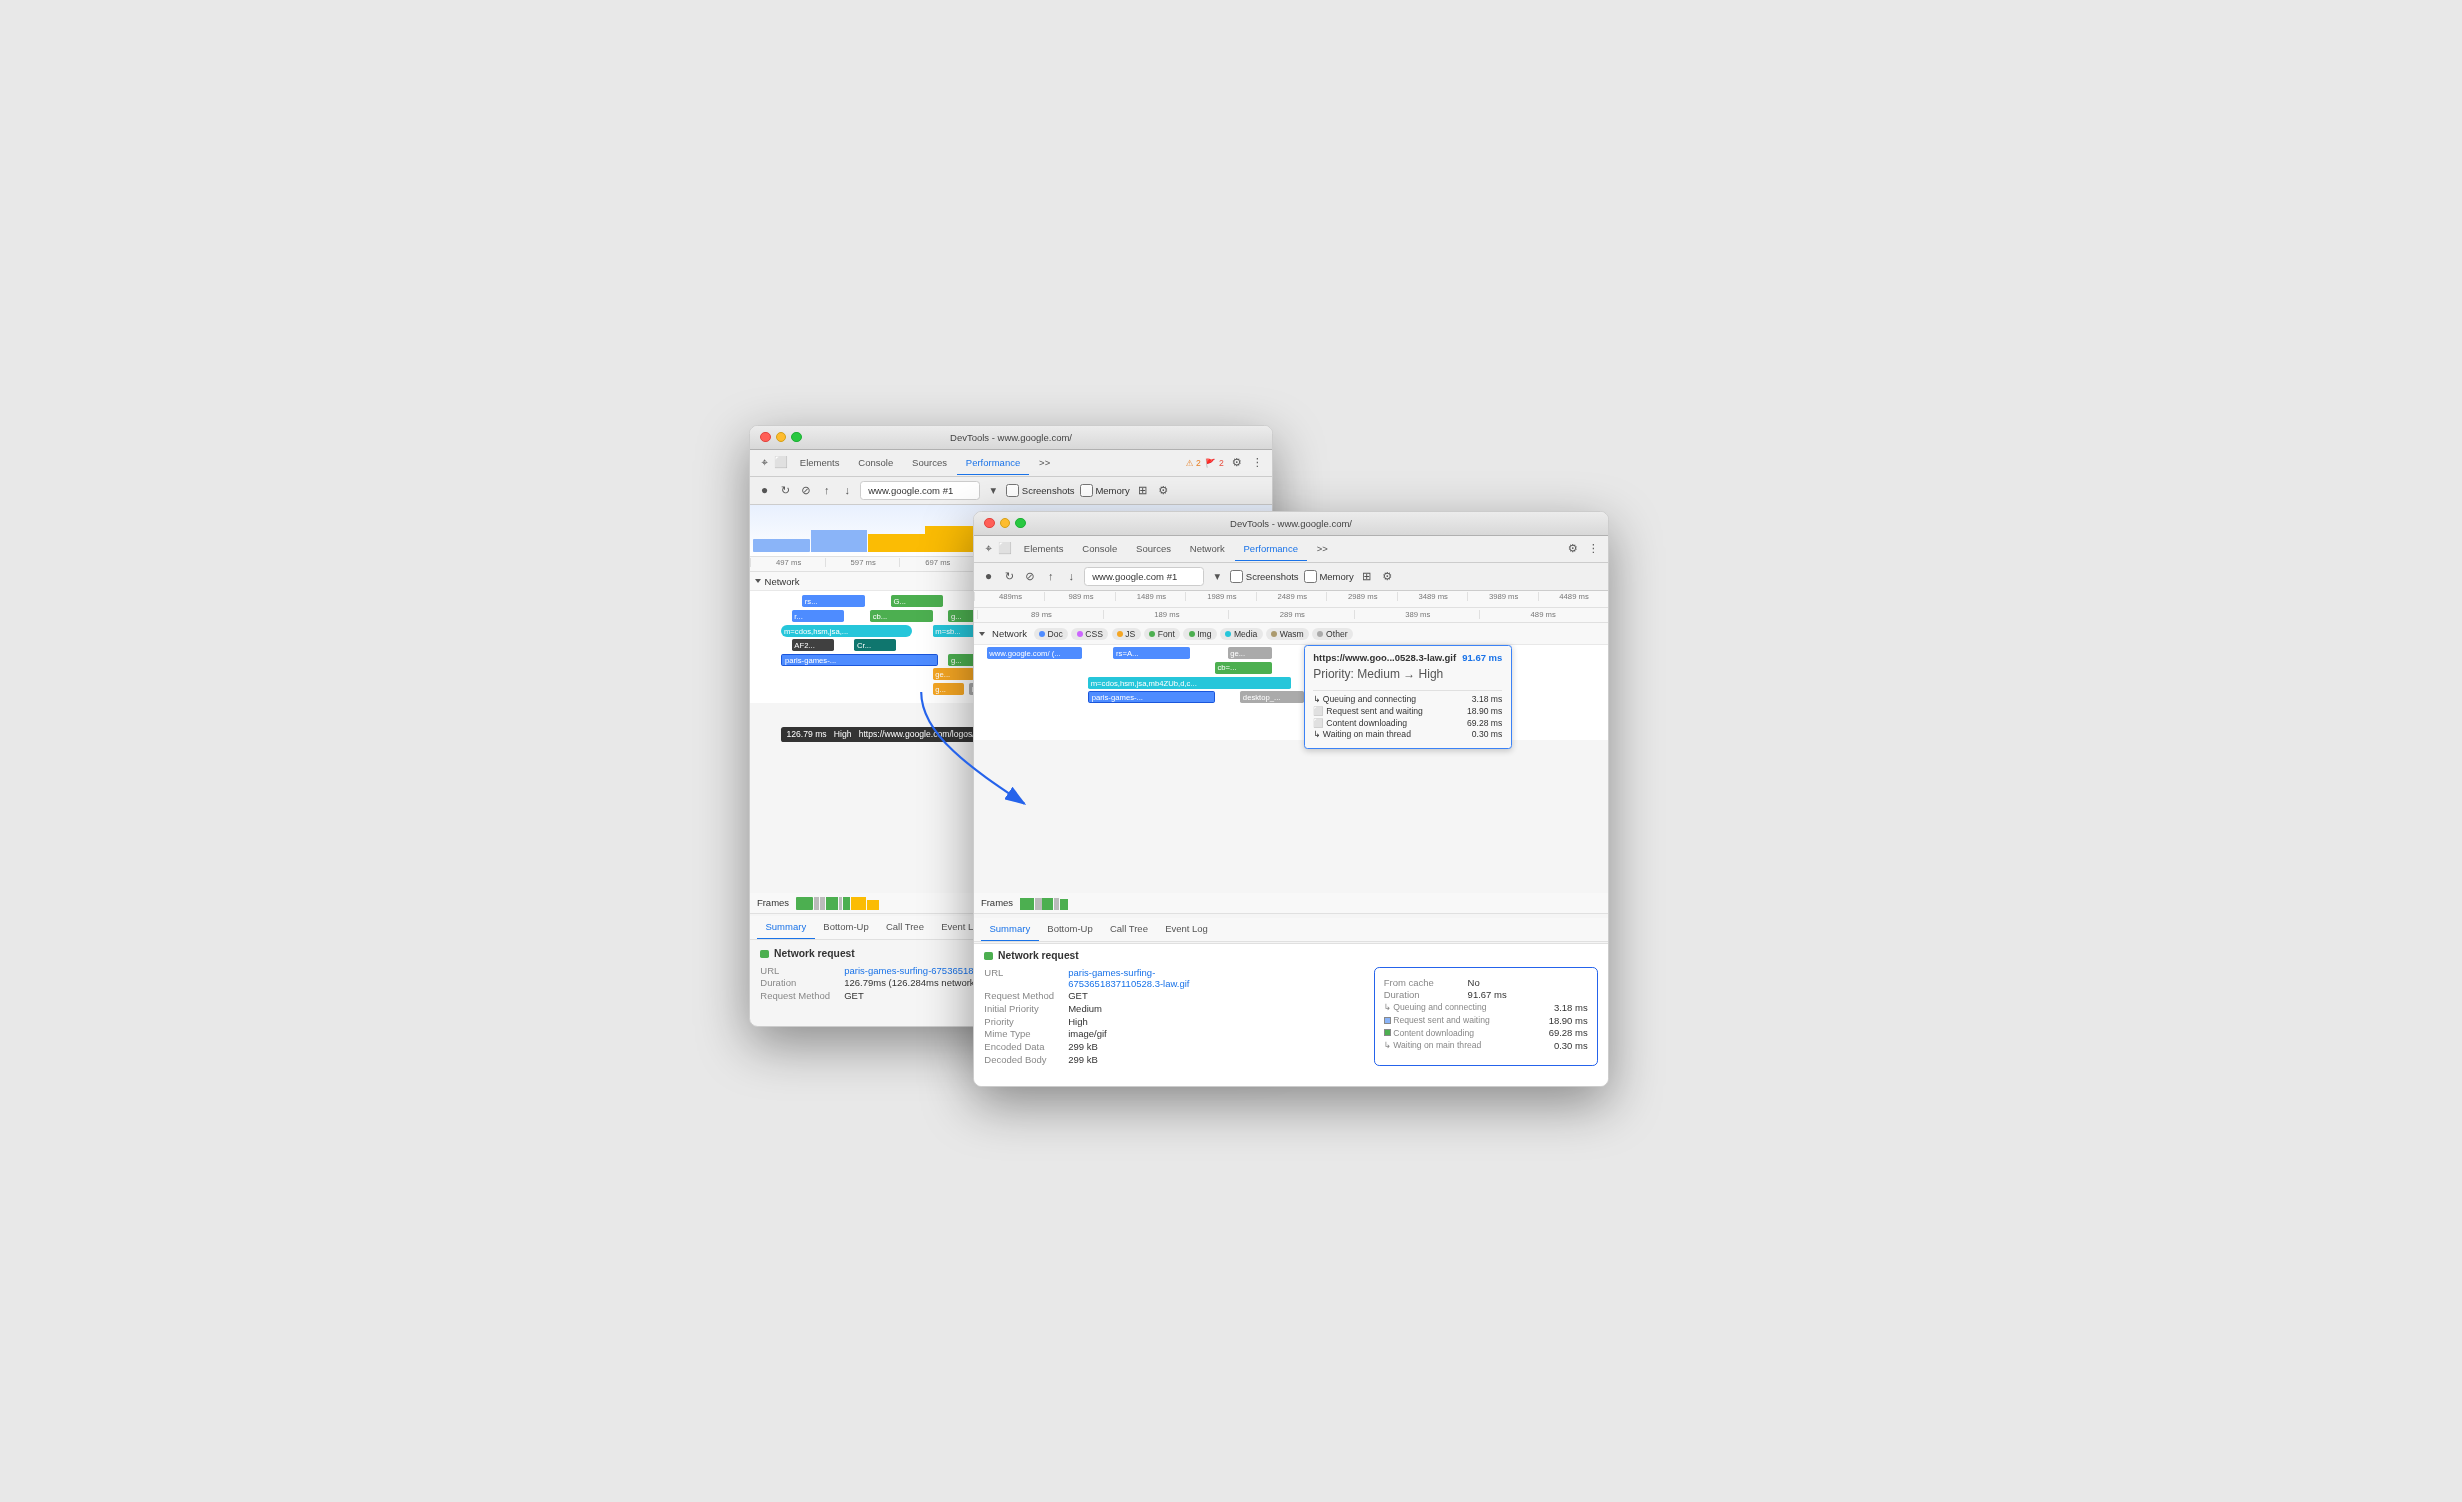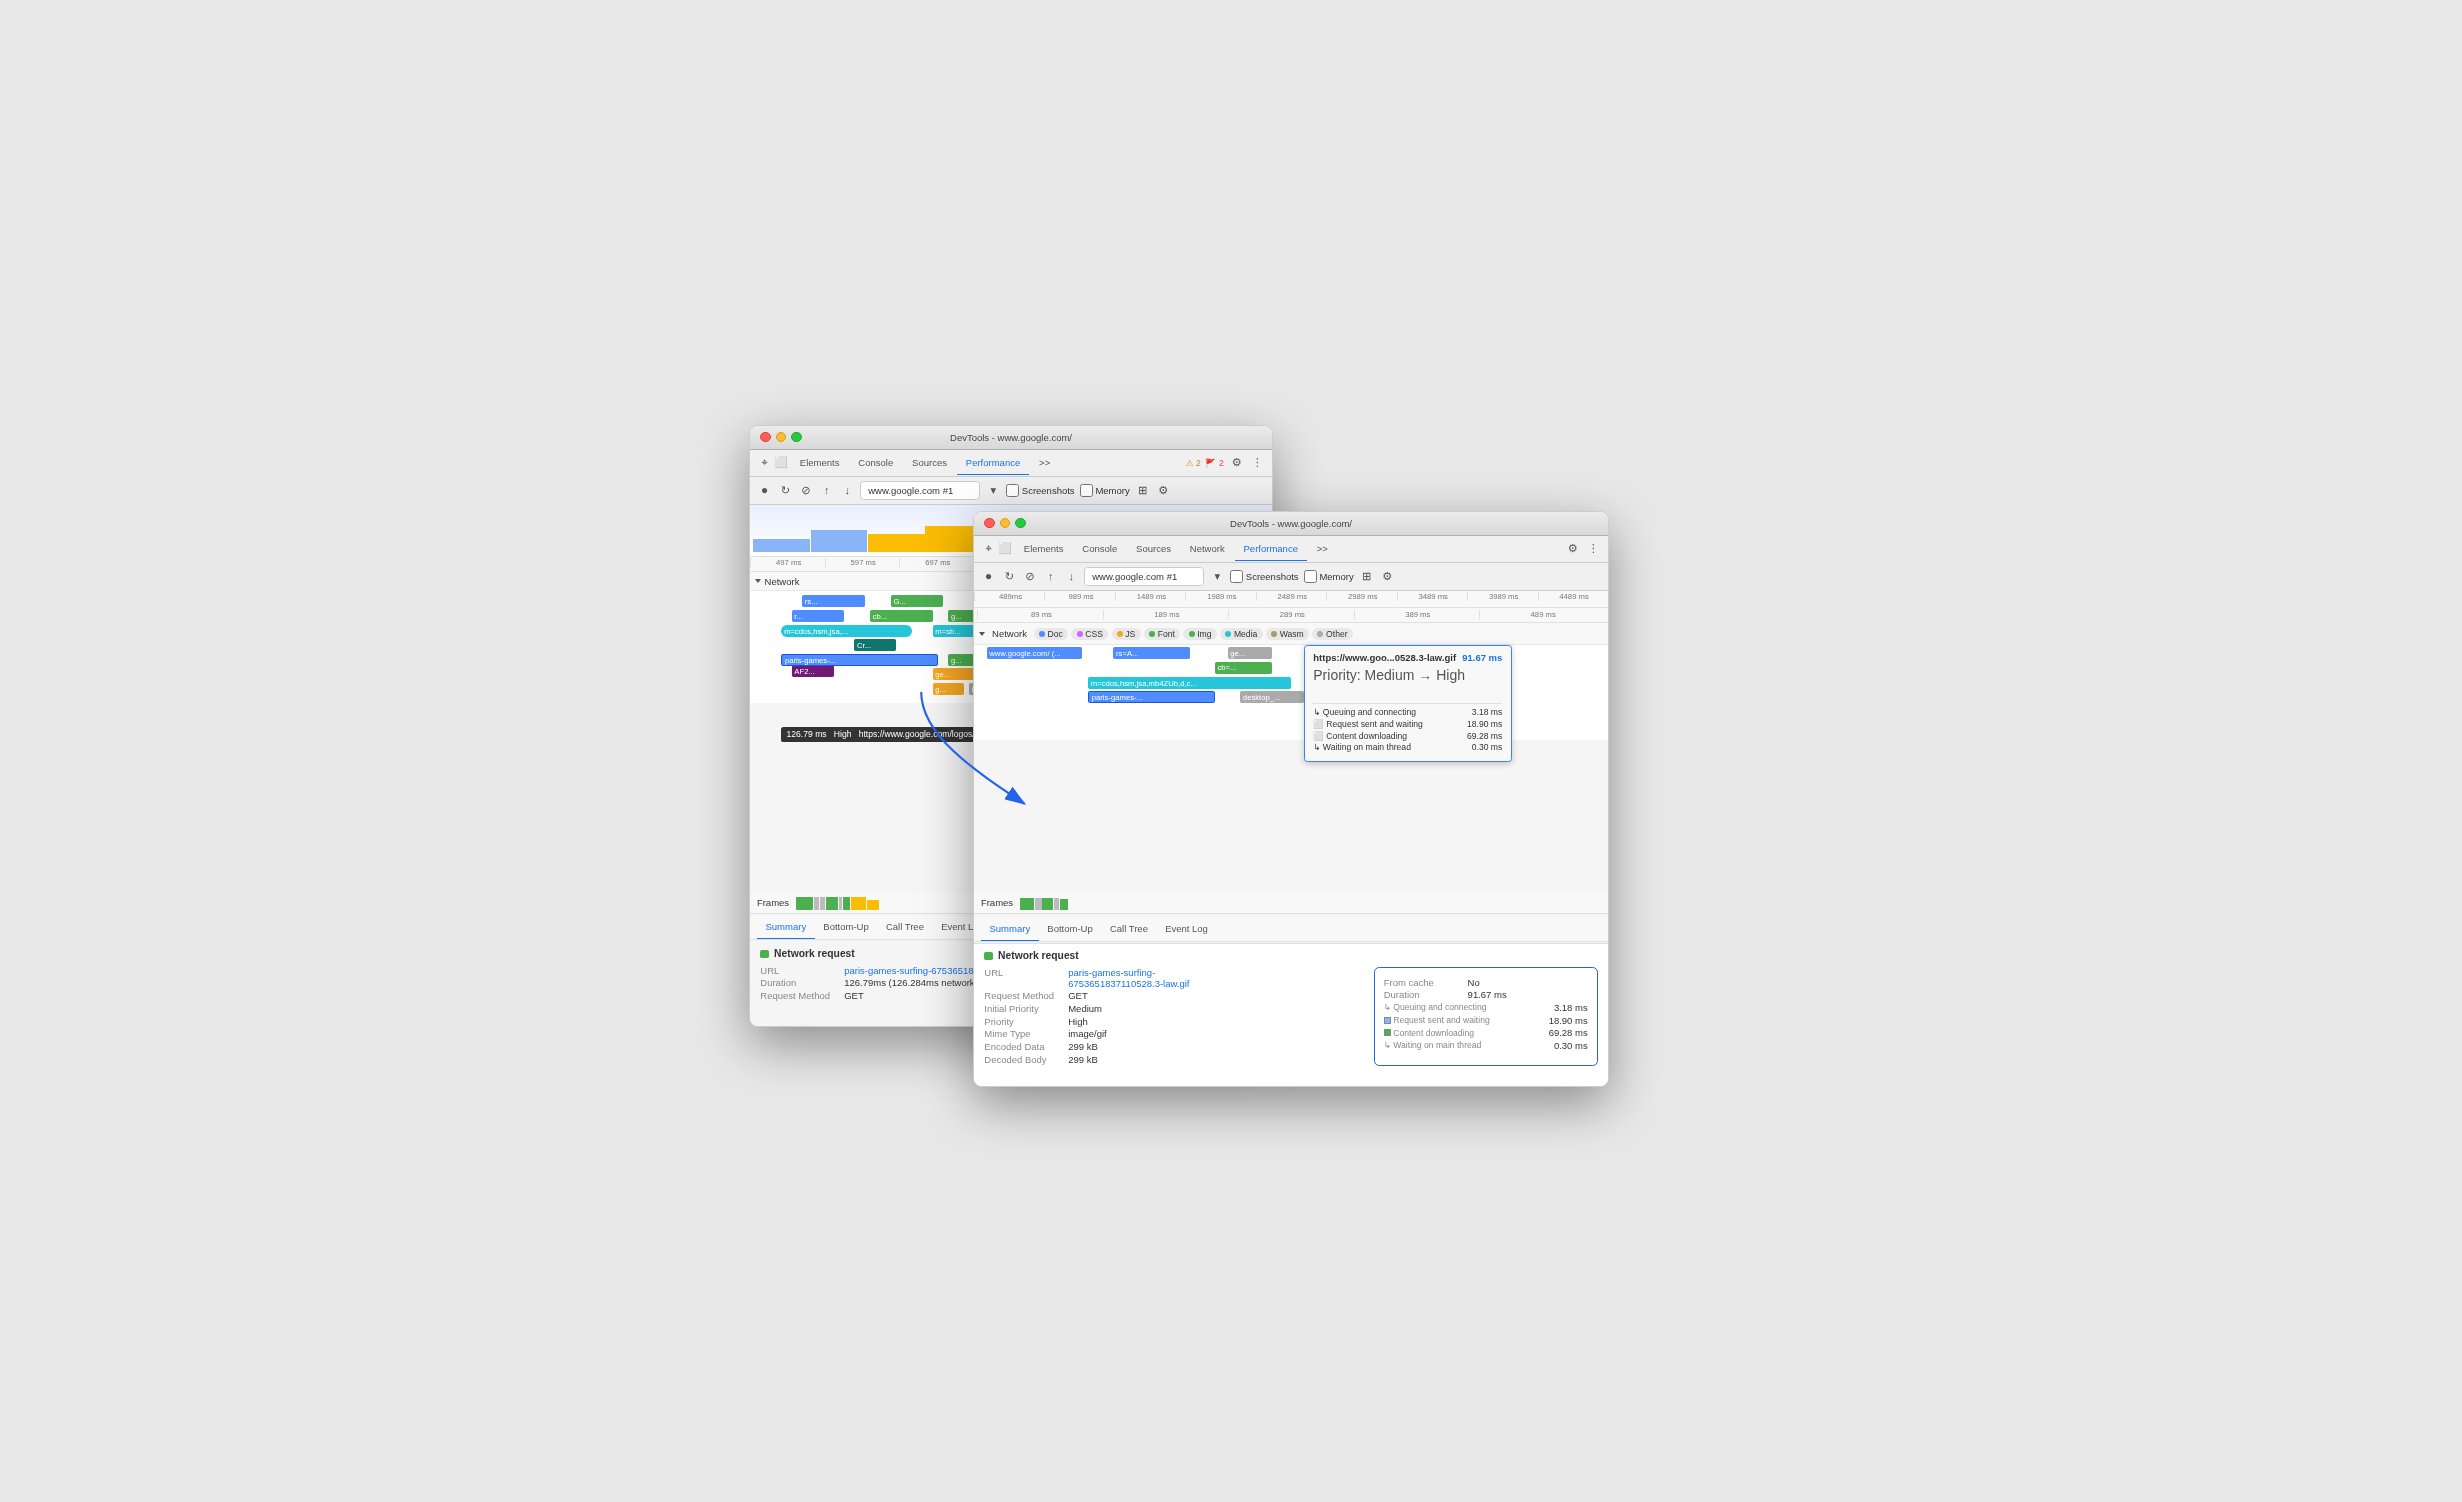--- a/index.html
+++ b/index.html
@@ -454,21 +454,21 @@
 
       <div class="net-bar" style="left:8%; top:19px; width:10%; background:#4e8cff;">r...</div>
       <div class="net-bar" style="left:23%; top:19px; width:12%; background:#4caf50;">cb...</div>
       <div class="net-bar" style="left:38%; top:19px; width:8%; background:#4caf50;">g...</div>
       <div class="net-bar" style="left:54%; top:19px; width:10%; background:#f5a623;">l...</div>
 
       <div class="net-bar" style="left:6%; top:34px; width:25%; background:#26c6da;border-radius:6px;">m=cdos,hsm,jsa,...</div>
       <div class="net-bar" style="left:35%; top:34px; width:12%; background:#26c6da;">m=sb...</div>
       <div class="net-bar" style="left:52%; top:34px; width:7%; background:#e74c3c;">R...</div>
 
-      <div class="net-bar" style="left:8%; top:48px; width:8%; background:#701a75;margin-top:26px;">AF2...</div>
+      <div class="net-bar" style="left:8%; top:48px; width:8%; background:#404040;">AF2...</div>
       <div class="net-bar" style="left:20%; top:48px; width:8%; background:#0f766e;">Cr...</div>
 
       <div class="net-bar" style="left:6%; top:63px; width:30%; background:#4e8cff; border: 1.3px solid #1a56db;">paris-games-...</div>
       <div class="net-bar" style="left:38%; top:63px; width:6%; background:#4caf50;">g...</div>
       <div class="net-bar" style="left:50%; top:63px; width:5%; background:#aaa;">...</div>
 
       <div class="net-bar" style="left:35%; top:77px; width:8%; background:#f5a623;">ge...</div>
       <div class="net-bar" style="left:35%; top:92px; width:6%; background:#f5a623;">g...</div>
       <div class="net-bar" style="left:42%; top:92px; width:10%; background:#aaa;">hpba ...</div>
 
@@ -619,21 +619,21 @@
       <div class="net-bar" style="left:18%; top:46px; width:20%; background:#4e8cff; border: 1.3px solid #1a56db;">paris-games-...</div>
       <div class="net-bar" style="left:42%; top:46px; width:10%; background:#aaa;">desktop_...</div>
       <div class="net-bar" style="left:58%; top:46px; width:3%; background:#aaa;">...</div>
     </div>
 
     <div class="tooltip-box" style="left:52%; top:133px;">
       <div class="tooltip-title">
         <span>https://www.goo...0528.3-law.gif</span>
         <span style="color:#1a73e8; margin-left:3.4px;">91.67 ms</span>
       </div>
-      <div style="font-size:14px; margin-bottom:20px; color:#555;">Priority: Medium → High</div>
+      <div style="font-size:12px; margin-bottom:9px; color:#555;">Priority: Medium → High</div>
       <div class="tooltip-sep"></div>
       <div class="tooltip-row">
         <span>↳ Queuing and connecting</span>
         <span>3.18 ms</span>
       </div>
       <div class="tooltip-row">
         <span>⬜ Request sent and waiting</span>
         <span>18.90 ms</span>
       </div>
       <div class="tooltip-row">

